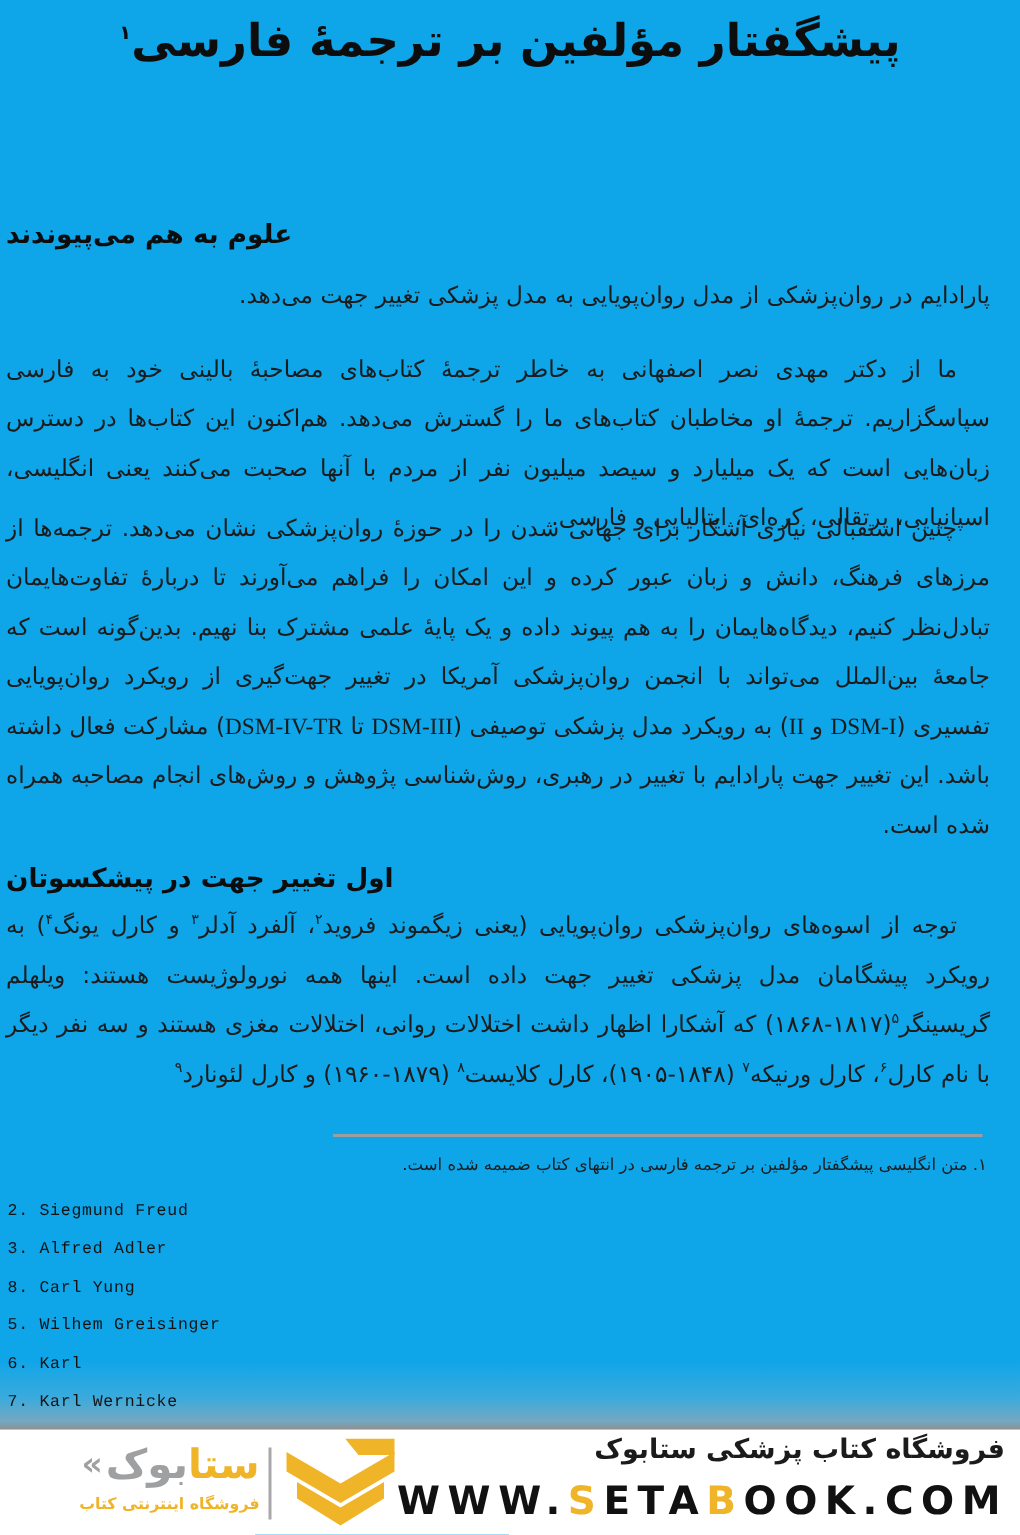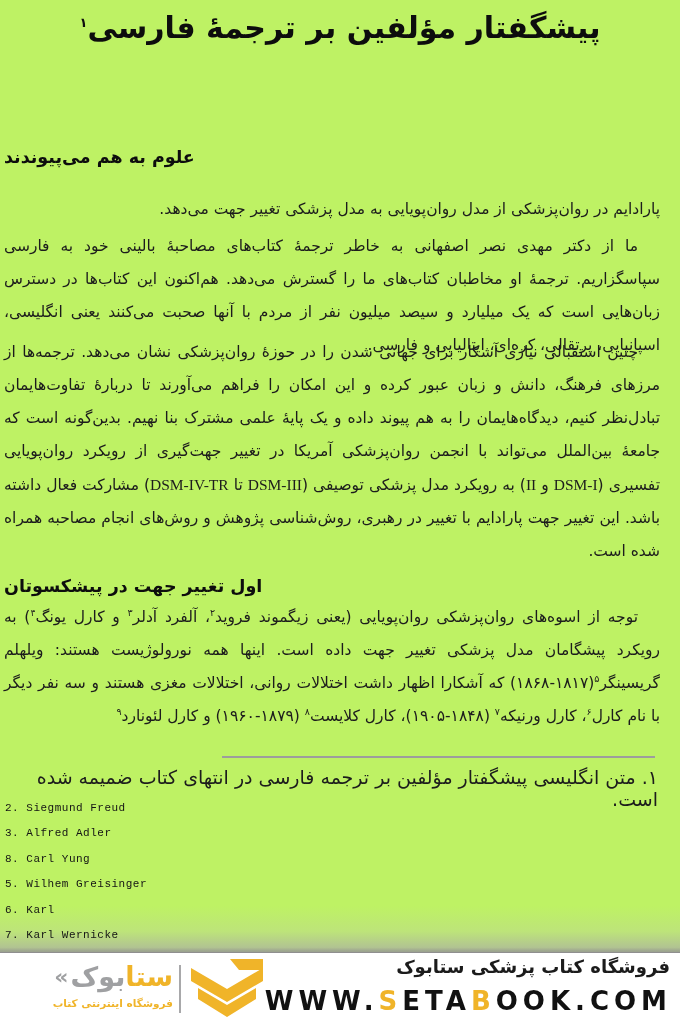--- a/index.html
+++ b/index.html
@@ -1,19 +1,19 @@
 <!DOCTYPE html>
 <html lang="fa"><head>
 <meta charset="utf-8">
 <style>
   html,body{margin:0;padding:0;background:#ffffff;}
   .page{
     position:relative;
     width:680px;height:1023px;
-    background:#bef264;
+    background:#0ea5e9;
     overflow:hidden;
     font-family:"DejaVu Sans","Liberation Sans",sans-serif;
     color:#1f1f1f;
   }
   
   .doc-title{
     position:absolute;top:10px;left:0;right:0;
     text-align:center;direction:rtl;
     font-size:30px;font-weight:bold;color:#0d0d0d;
     margin:0;letter-spacing:0;
@@ -27,35 +27,35 @@
   }
   #heading-1{top:147px;}
   #heading-2{top:576px;}
   
   .para{
     position:absolute;left:4px;right:20px;margin:0;
     direction:rtl;text-align:justify;
     font-size:15.5px;line-height:33px;color:#1c1c1c;
   }
   .para.indent{text-indent:22px;}
-  #para-1{top:181px;margin-top:12px;}
+  #para-1{top:181px;}
   #para-2{top:230px;}
   #para-3{top:336px;}
   #para-4{top:601px;}
   .para sup{font-size:9.5px;line-height:0;}
   .latin{direction:ltr;unicode-bidi:embed;font-family:"Liberation Serif","DejaVu Serif",serif;}
   
   .fn-sep{
     position:absolute;top:756px;left:222px;width:433px;height:2px;
     background:#9d9d9d;border:none;margin:0;
   }
   .fn-fa{
     position:absolute;top:766px;left:4px;right:22px;
     direction:rtl;text-align:right;
-    font-size:19px;line-height:22px;color:#1c1c1c;
+    font-size:11px;line-height:22px;color:#1c1c1c;
   }
   .fn-en{
     position:absolute;top:796px;left:5px;right:20px;z-index:2;
     font-family:Liberation Mono, monospace;
     font-size:11px;color:#141414;
   }
   .fn-item{height:25.4px;line-height:25.4px;letter-spacing:0.5px;}
   
   .page-shadow{
     position:absolute;top:906px;left:0;width:680px;height:46px;z-index:1;

